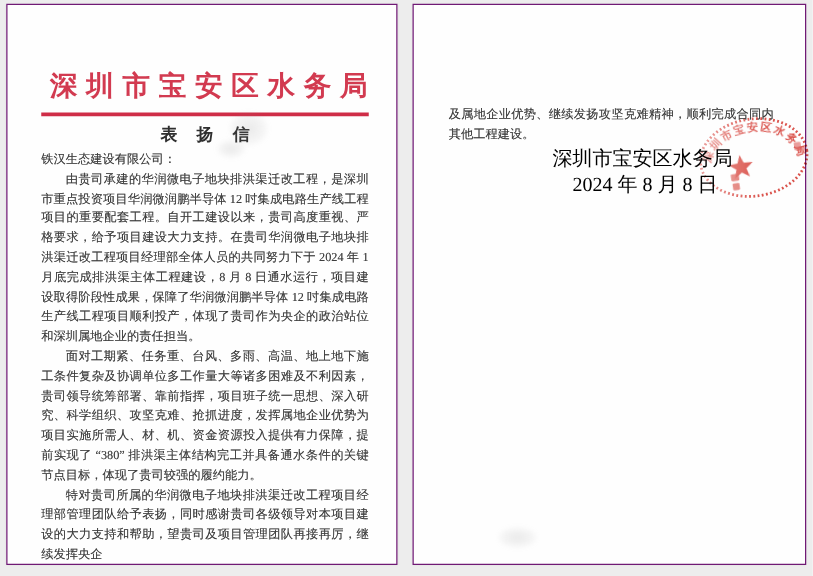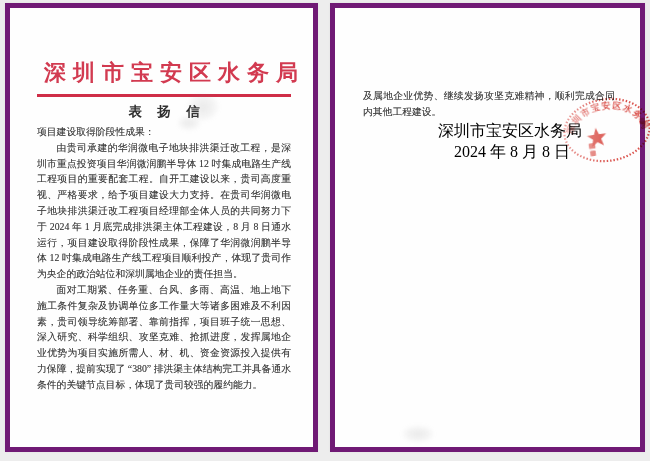--- a/index.html
+++ b/index.html
@@ -3,21 +3,21 @@
 <meta charset="utf-8">
 <style>
   html,body{margin:0;padding:0;}
   body{
     width:650px;height:461px;position:relative;overflow:hidden;
     background:#ededed;
     font-family:"Liberation Serif","DejaVu Serif",serif;
   }
   .page{
     position:absolute;top:3px;height:449px;background:#fefefe;
-    border:5px solid #701a75;box-sizing:border-box;
+    border:1px solid #701a75;box-sizing:border-box;
     box-shadow:0 0 2px rgba(0,0,0,0.06);
   }
   .page1{left:5px;width:313px;}
   .page2{left:330px;width:315px;}
   .p1-inner{padding:0 22px 0 27px;}
   .org{
     margin-top:50px;text-align:center;color:#d23a50;font-weight:bold;
     font-size:22px;line-height:30px;letter-spacing:7px;text-indent:7px;
     white-space:nowrap;
   }
@@ -54,23 +54,24 @@
   .sm3{left:68px;top:418px;width:30px;height:16px;}
 </style>
 </head>
 <body>
 
 <div class="page page1">
   <div class="p1-inner">
     <div class="org">深圳市宝安区水务局</div>
     <div class="rule"></div>
     <div class="title">表 扬 信</div>
-    <div class="bodytext salutation">项目建设取得阶段性成果：</div>
+    <div class="bodytext salutation">铁汉生态建设有限公司：</div>
     <p class="bodytext para">由贵司承建的华润微电子地块排洪渠迁改工程，是深圳市重点投资项目华润微润鹏半导体 12 吋集成电路生产线工程项目的重要配套工程。自开工建设以来，贵司高度重视、严格要求，给予项目建设大力支持。在贵司华润微电子地块排洪渠迁改工程项目经理部全体人员的共同努力下于 2024 年 1 月底完成排洪渠主体工程建设，8 月 8 日通水运行，项目建设取得阶段性成果，保障了华润微润鹏半导体 12 吋集成电路生产线工程项目顺利投产，体现了贵司作为央企的政治站位和深圳属地企业的责任担当。</p>
     <p class="bodytext para">面对工期紧、任务重、台风、多雨、高温、地上地下施工条件复杂及协调单位多工作量大等诸多困难及不利因素，贵司领导统筹部署、靠前指挥，项目班子统一思想、深入研究、科学组织、攻坚克难、抢抓进度，发挥属地企业优势为项目实施所需人、材、机、资金资源投入提供有力保障，提前实现了 “380” 排洪渠主体结构完工并具备通水条件的关键节点目标，体现了贵司较强的履约能力。</p>
+    <p class="bodytext para">特对贵司所属的华润微电子地块排洪渠迁改工程项目经理部管理团队给予表扬，同时感谢贵司各级领导对本项目建设的大力支持和帮助，望贵司及项目管理团队再接再厉，继续发挥央企</p>
   </div>
   <div class="smudge sm1"></div>
   <div class="smudge sm2"></div>
 </div>
 
 <div class="page page2">
   <div class="p2-body">
     <p class="bodytext para cont">及属地企业优势、继续发扬攻坚克难精神，顺利完成合同内其他工程建设。</p>
     <div class="sign">
       <div class="sign-name">深圳市宝安区水务局</div>

